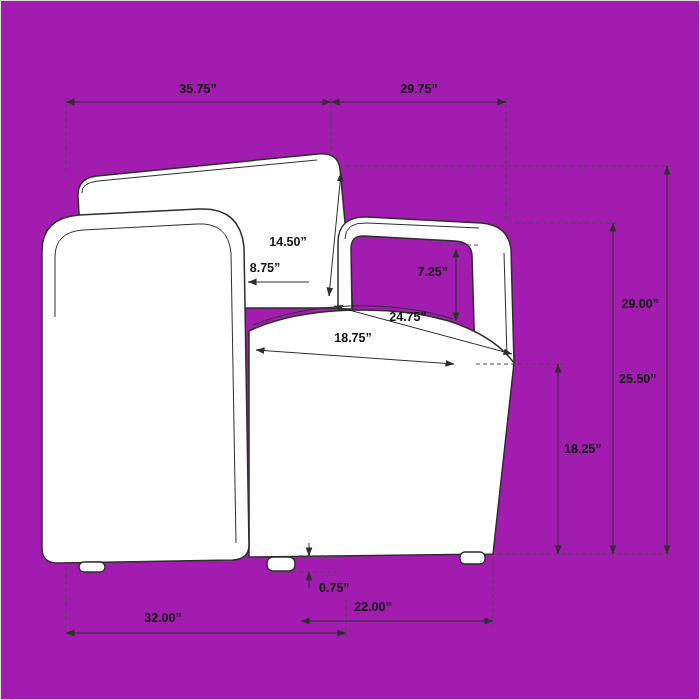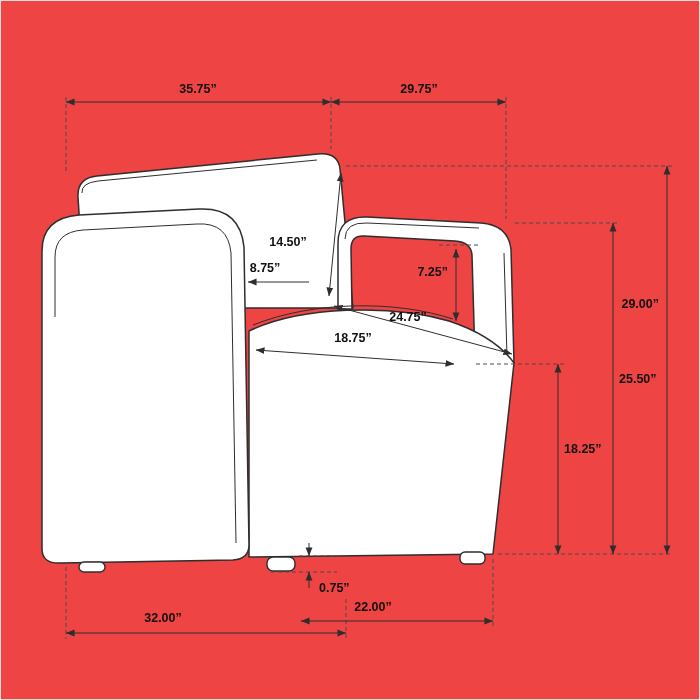--- a/index.html
+++ b/index.html
@@ -1,19 +1,19 @@
 <!DOCTYPE html>
 <html><head>
 <meta charset="utf-8">
 <style>
   html,body { margin:0; padding:0; background:#fff; }
   .stage {
     width:700px; height:700px;
     position:relative;
-    background:#ef4444;
+    background:#a21caf;
     border:1px solid #e0e0e0;
     box-sizing:border-box;
     overflow:hidden;
     font-family:"Liberation Sans", sans-serif;
   }
   svg { display:block; }
   .chair-line   { fill:#ffffff; stroke:#2e2e2e; stroke-width:1.5; stroke-linejoin:round; }
   .chair-detail { fill:none;    stroke:#2e2e2e; stroke-width:1;   stroke-linejoin:round; }
   .foot         { fill:#ffffff; stroke:#2e2e2e; stroke-width:1.4; }
   .ext  { stroke:#4a4a4a; stroke-width:1; stroke-dasharray:4 3; fill:none; }

